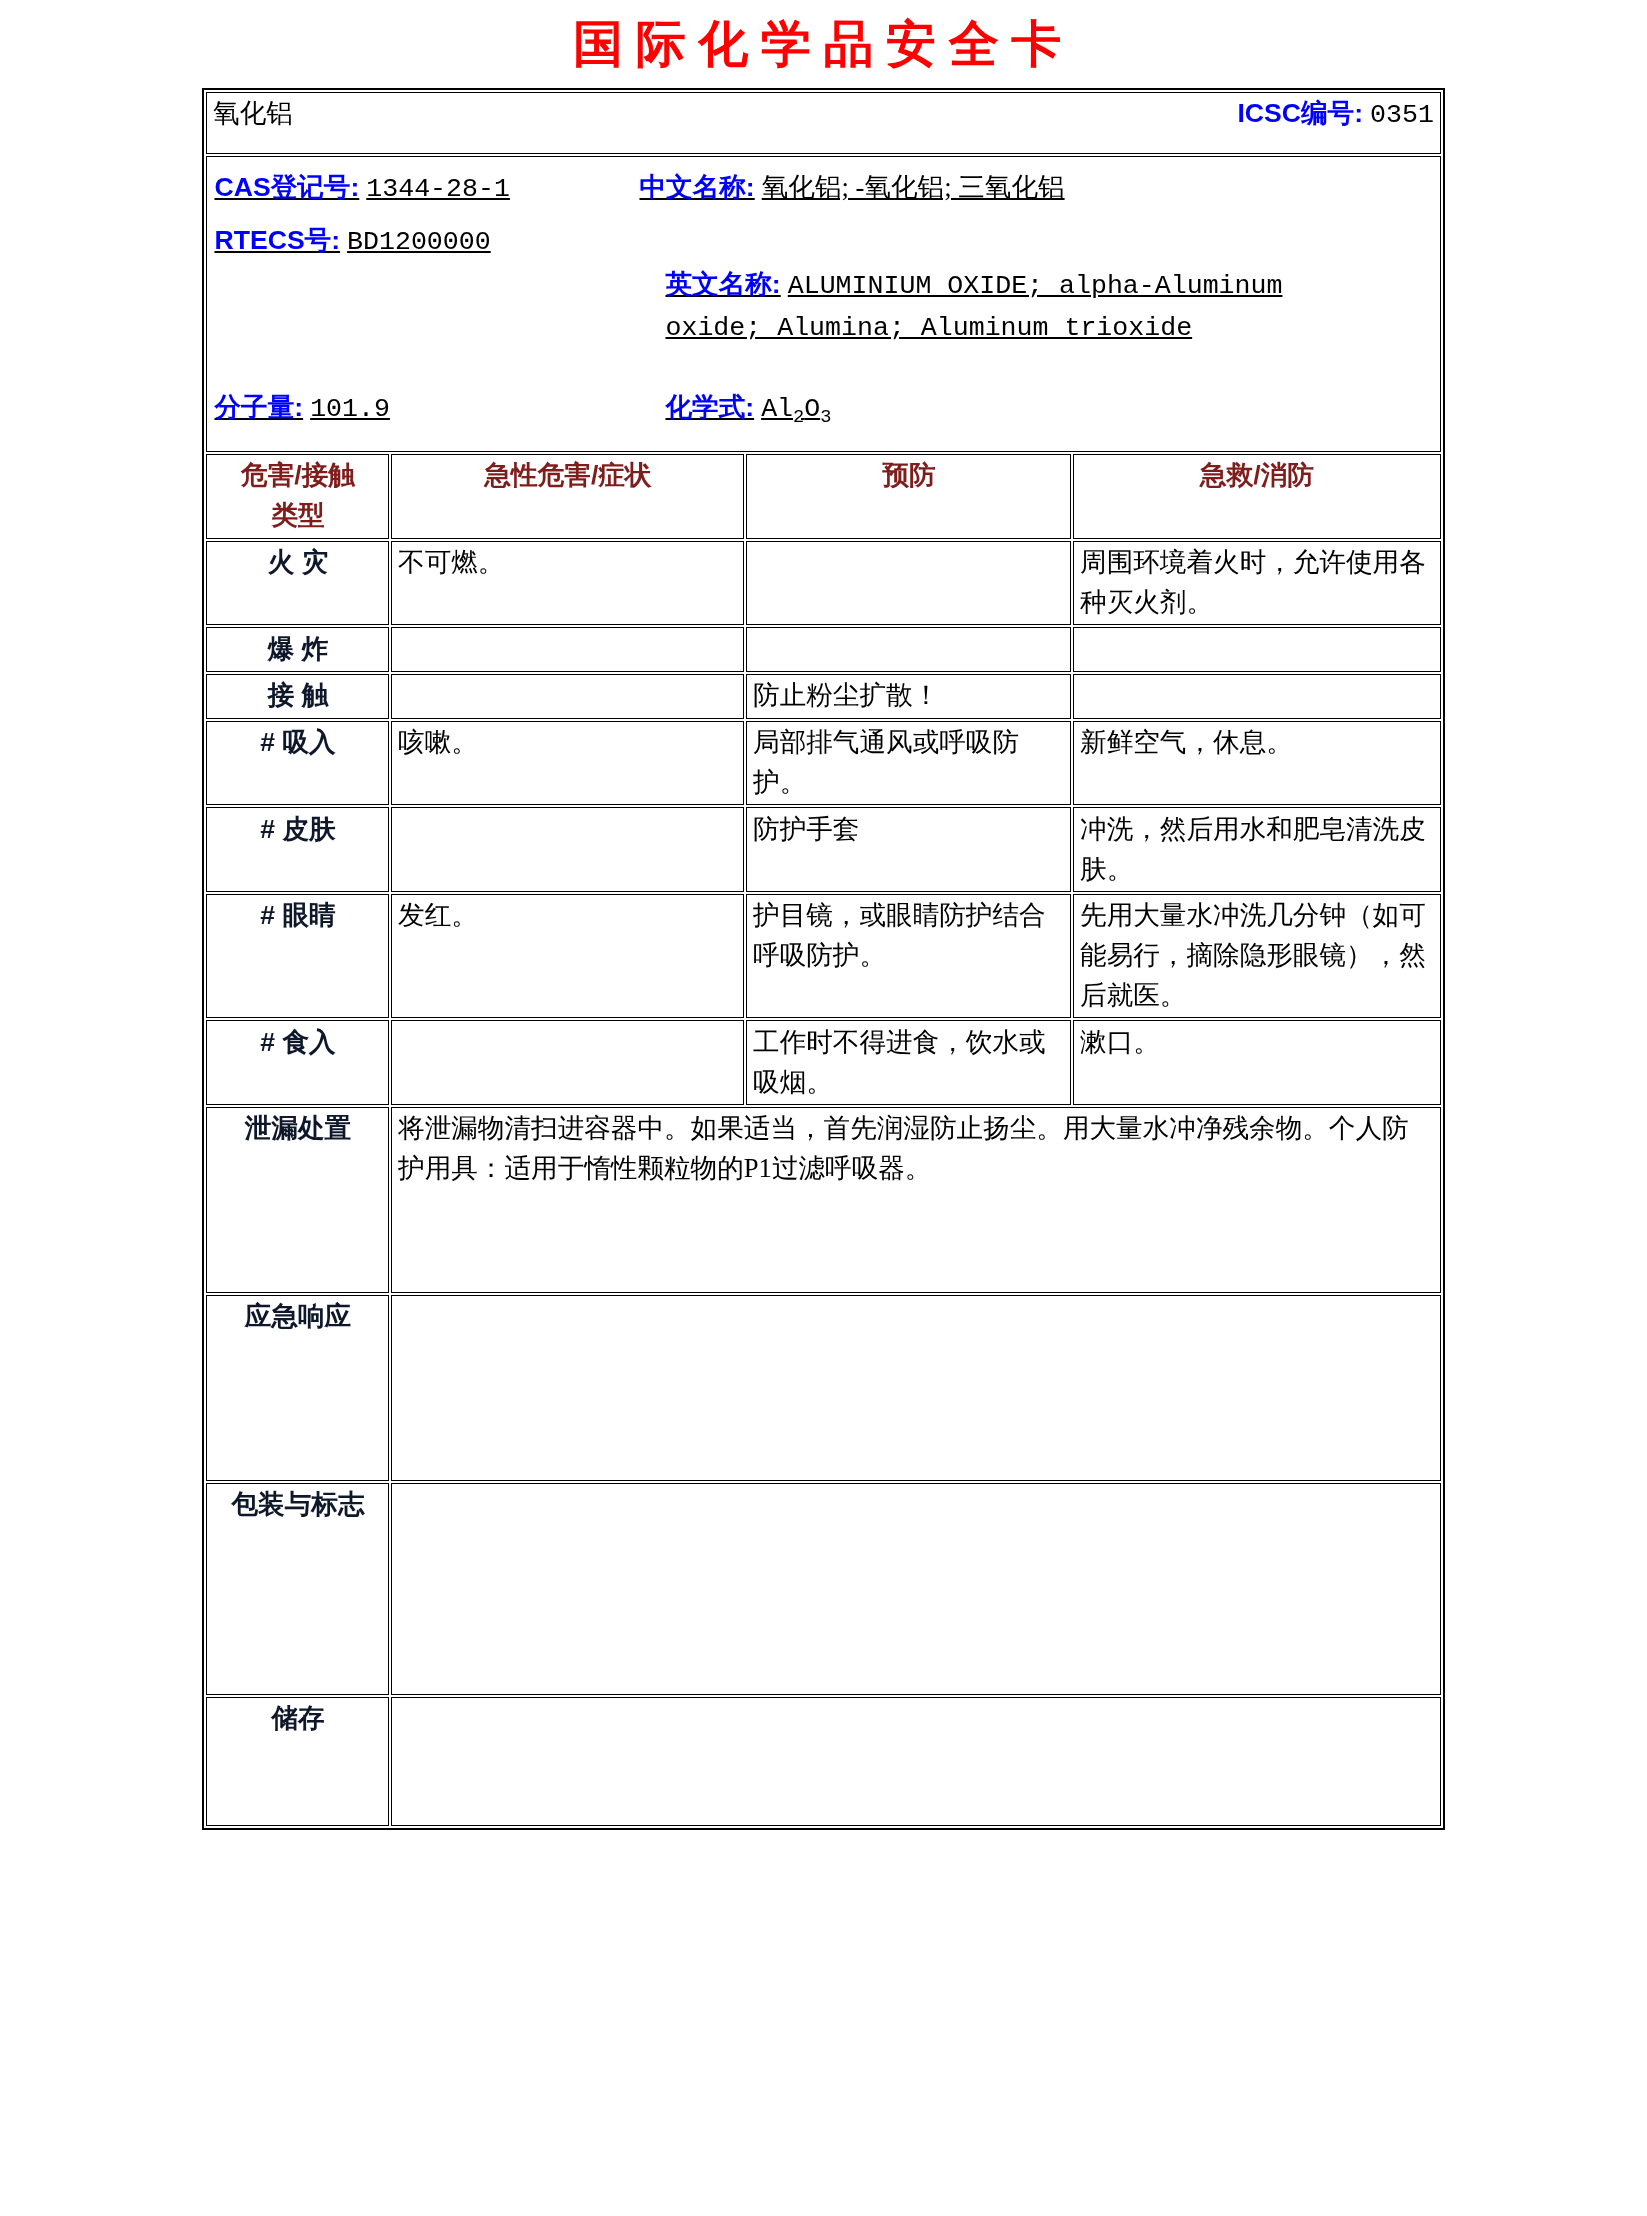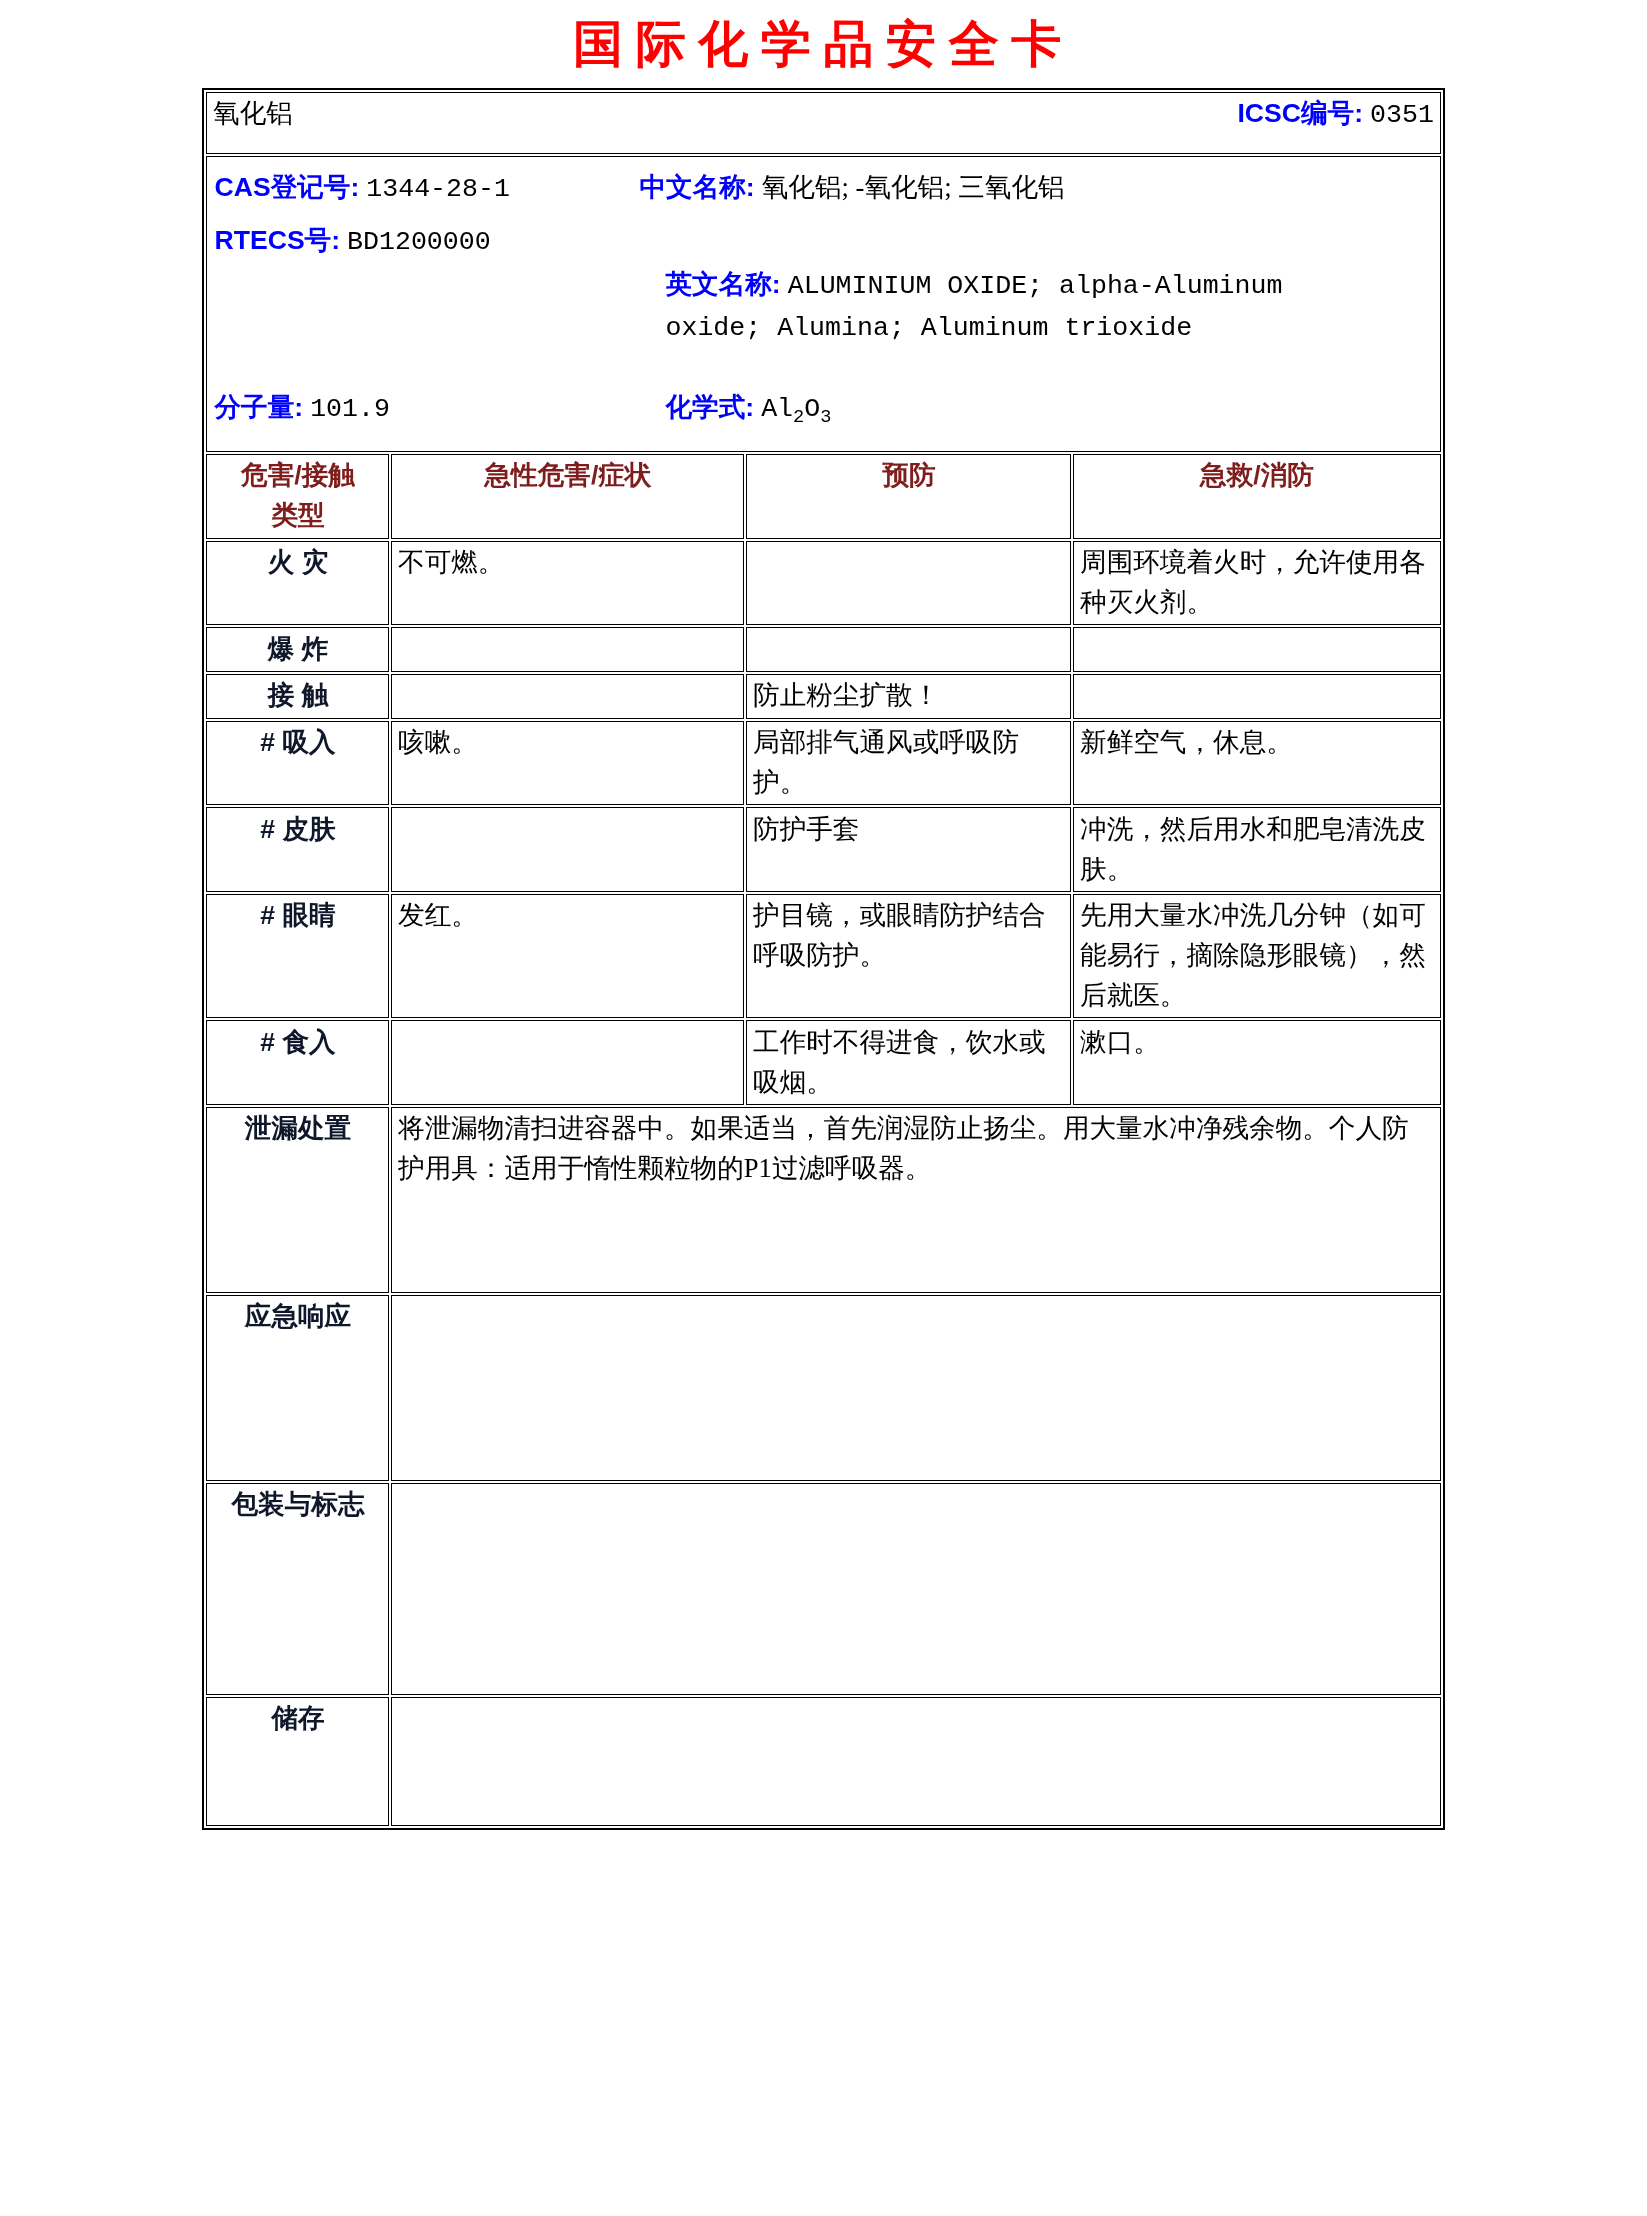--- a/index.html
+++ b/index.html
@@ -40,21 +40,21 @@
     font-weight:bold;
     color:#0000ff;
   }
   .lbl{margin-right:7px;}
   .mono{font-family:"Liberation Mono","DejaVu Sans Mono",monospace;}
   
   td.head-strip{vertical-align:middle;}
   .head-strip-inner{display:flex;justify-content:space-between;align-items:flex-start;}
   
   td.identity-cell{position:relative;padding:0;}
-  .id-item{position:absolute;white-space:nowrap;}
+  .id-item{position:absolute;white-space:nowrap;text-decoration:underline;}
   .id-item.wrap{white-space:normal;}
   sub{font-size:70%;}
   
   td.th-cell{
     text-align:center;vertical-align:middle;
     font-family:"Liberation Sans","DejaVu Sans",sans-serif;
     font-weight:bold;font-size:28px;color:#7f1d1d;
     white-space:pre-line;line-height:1.45;
   }
   td.type-cell{

